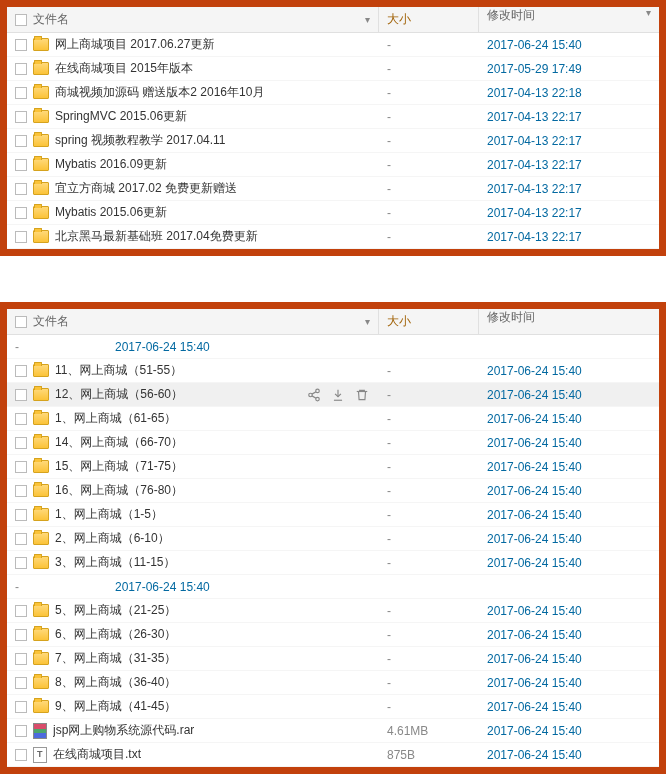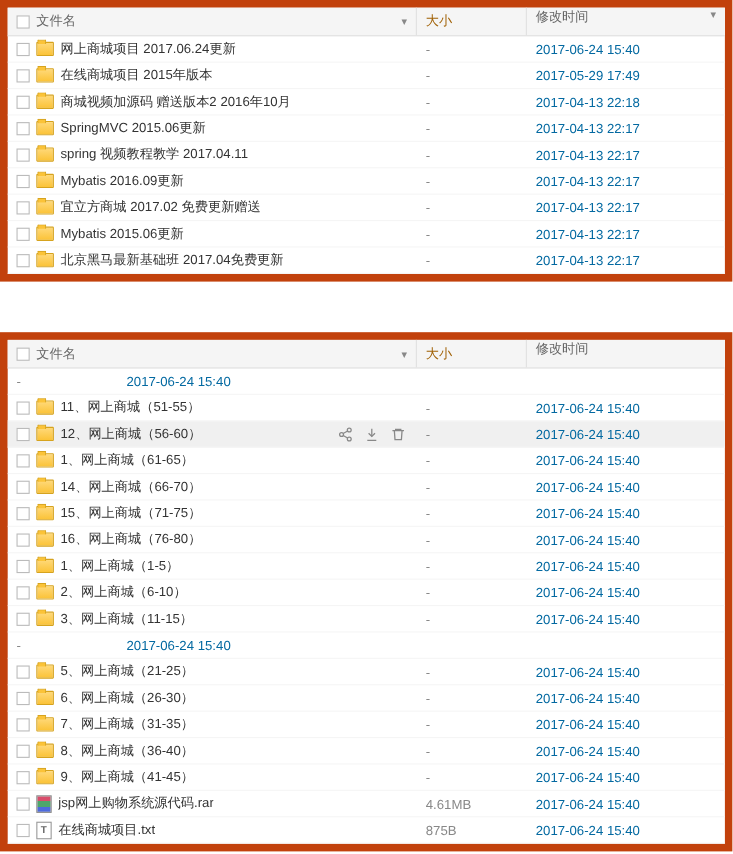--- a/index.html
+++ b/index.html
@@ -196,21 +196,21 @@
     <div class="col-time">
       <span>修改时间</span>
       <span class="sort-arrow">▾</span>
     </div>
   </div>
   <div id="rows1">
       <div class="file-row">
         <div class="name-cell">
           <span class="checkbox"></span>
           <span class="folder-icon"></span>
-          <span class="file-label">网上商城项目 2017.06.24更新</span>
+          <span class="file-label">网上商城项目 2017.06.27更新</span>
         </div>
         <div class="size-cell">-</div>
         <div class="time-cell">2017-06-24 15:40</div>
       </div>
       <div class="file-row">
         <div class="name-cell">
           <span class="checkbox"></span>
           <span class="folder-icon"></span>
           <span class="file-label">在线商城项目 2015年版本</span>
         </div>

